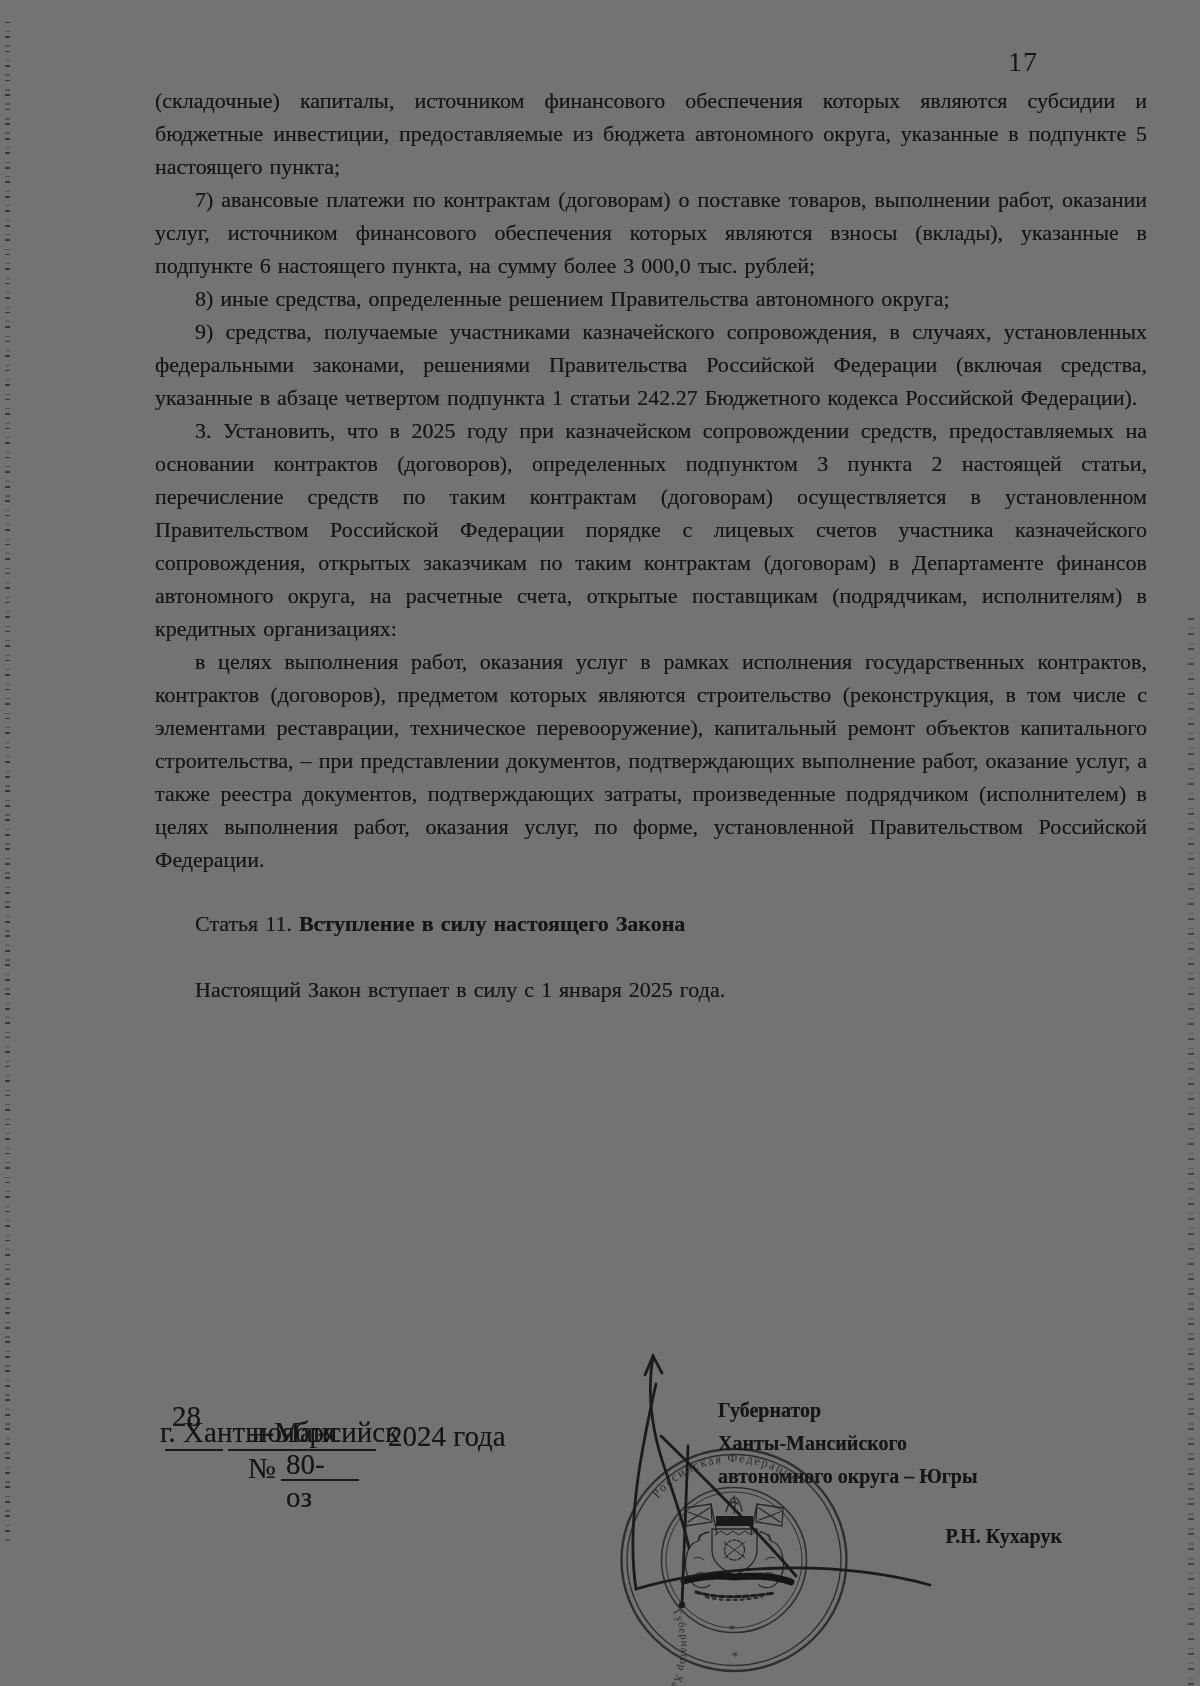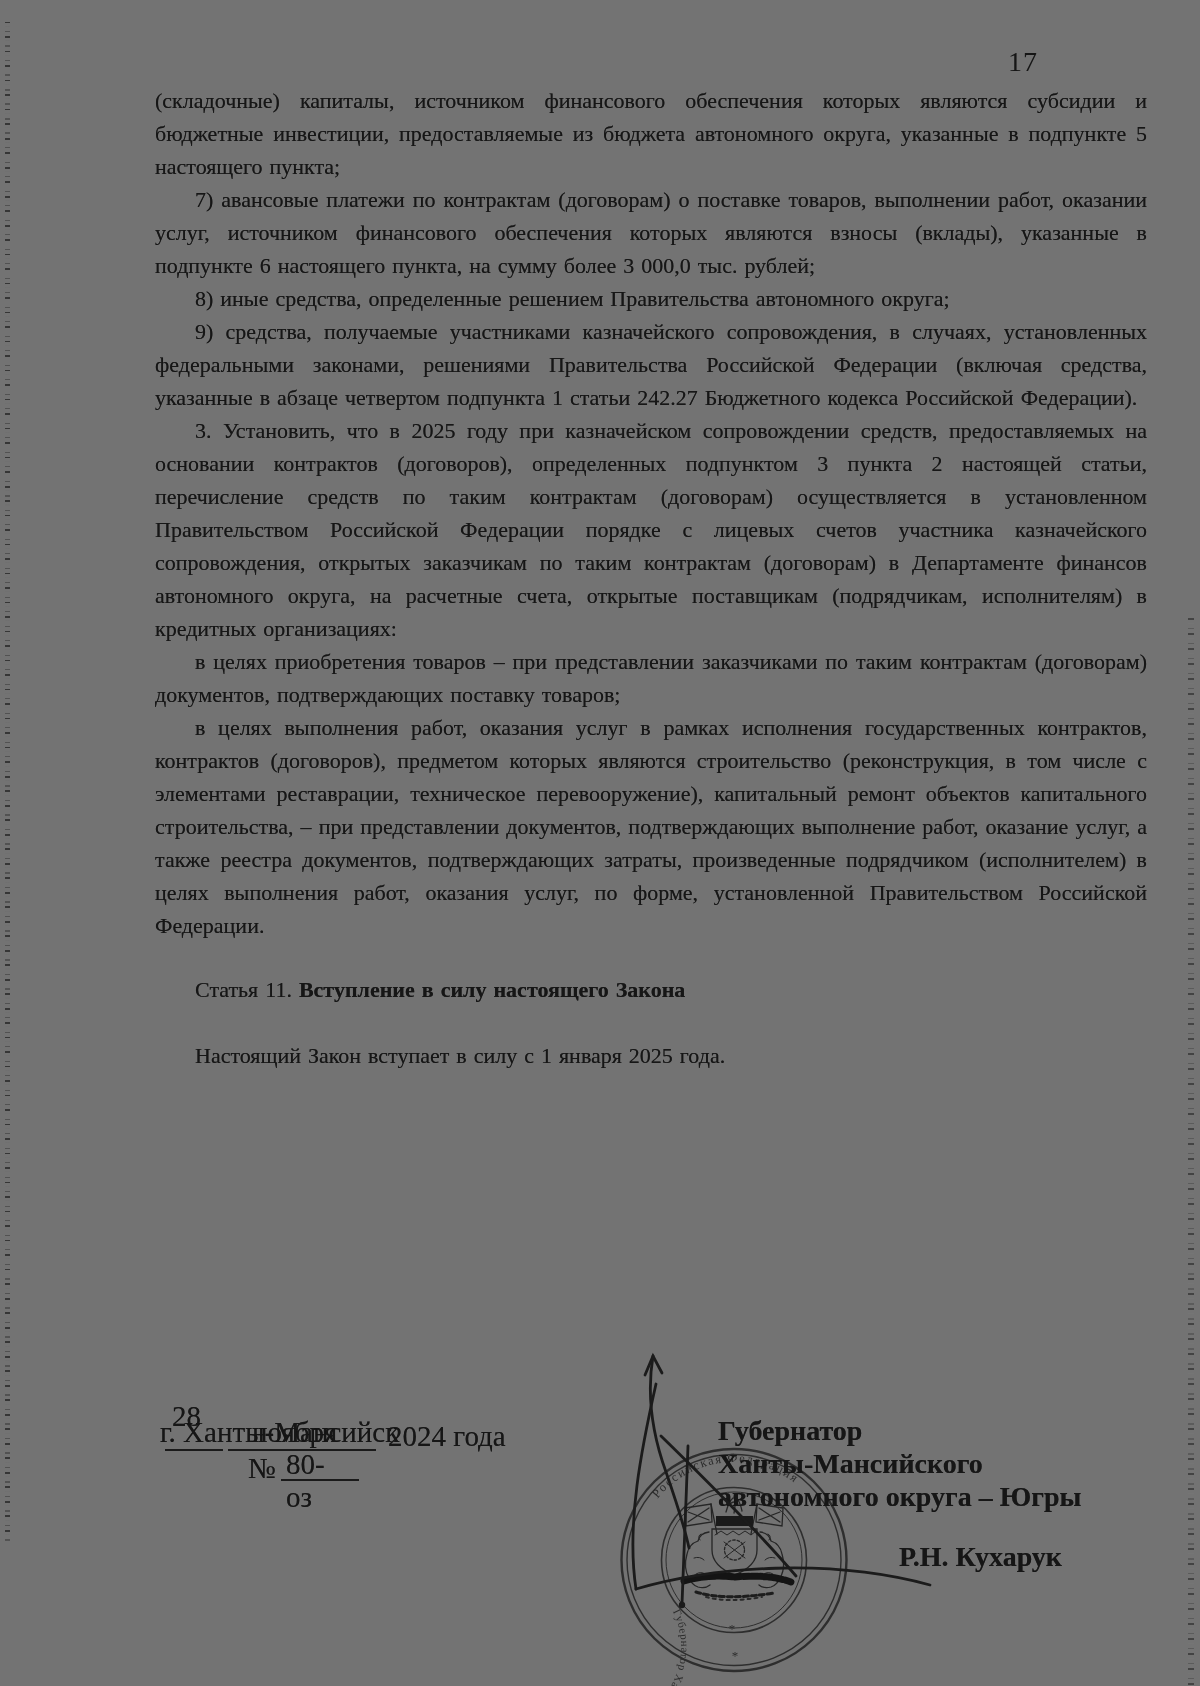--- a/index.html
+++ b/index.html
@@ -48,23 +48,22 @@
   .day-line{position:absolute;left:165px;top:1449px;width:58px;height:2px;background:#1a1a1a;}
   .month{position:absolute;left:252px;top:1416px;}
   .month-line{position:absolute;left:228px;top:1449px;width:148px;height:2px;background:#1a1a1a;}
   .year{position:absolute;left:388px;top:1420px;white-space:nowrap;}
   .numsign{position:absolute;left:248px;top:1452px;}
   .numval{position:absolute;left:286px;top:1448px;}
   .num-line{position:absolute;left:281px;top:1479px;width:78px;height:2px;background:#1a1a1a;}
   
   .sign-right{
     position:absolute;left:718px;top:1394px;width:344px;
-    font-size:28px;line-height:33px;font-weight:700;
+    font-size:20px;line-height:33px;font-weight:700;
     text-shadow:0 0 .6px rgba(0,0,0,.5);
-    margin-top:20px;
   }
   .sign-right .line{white-space:nowrap;}
   .signer-name{margin-top:27px;text-align:right;}
   .stamp-svg{position:absolute;left:614px;top:1442px;}
   .signature-svg{position:absolute;left:0;top:0;pointer-events:none;}
 </style>
 </head>
 <body>
 
 <div class="page">
@@ -73,21 +72,20 @@
   <div class="edge edge-right"></div>
 
   <div class="page-number">17</div>
 
   <div class="doc-body">
     <p class="no-indent">(складочные) капиталы, источником финансового обеспечения которых являются субсидии и бюджетные инвестиции, предоставляемые из бюджета автономного округа, указанные в подпункте 5 настоящего пункта;</p>
     <p>7) авансовые платежи по контрактам (договорам) о поставке товаров, выполнении работ, оказании услуг, источником финансового обеспечения которых являются взносы (вклады), указанные в подпункте 6 настоящего пункта, на сумму более 3 000,0 тыс. рублей;</p>
     <p>8) иные средства, определенные решением Правительства автономного округа;</p>
     <p>9) средства, получаемые участниками казначейского сопровождения, в случаях, установленных федеральными законами, решениями Правительства Российской Федерации (включая средства, указанные в абзаце четвертом подпункта 1 статьи 242.27 Бюджетного кодекса Российской Федерации).</p>
     <p>3. Установить, что в 2025 году при казначейском сопровождении средств, предоставляемых на основании контрактов (договоров), определенных подпунктом 3 пункта 2 настоящей статьи, перечисление средств по таким контрактам (договорам) осуществляется в установленном Правительством Российской Федерации порядке с лицевых счетов участника казначейского сопровождения, открытых заказчикам по таким контрактам (договорам) в Департаменте финансов автономного округа, на расчетные счета, открытые поставщикам (подрядчикам, исполнителям) в кредитных организациях:</p>
-    <p>в целях приобретения товаров – при представлении заказчиками по таким контрактам (договорам) документов, подтверждающих поставку товаров;</p>
     <p>в целях выполнения работ, оказания услуг в рамках исполнения государственных контрактов, контрактов (договоров), предметом которых являются строительство (реконструкция, в том числе с элементами реставрации, техническое перевооружение), капитальный ремонт объектов капитального строительства, – при представлении документов, подтверждающих выполнение работ, оказание услуг, а также реестра документов, подтверждающих затраты, произведенные подрядчиком (исполнителем) в целях выполнения работ, оказания услуг, по форме, установленной Правительством Российской Федерации.</p>
     <p class="article-heading"><span>Статья 11. </span><b>Вступление в силу настоящего Закона</b></p>
     <p class="effective">Настоящий Закон вступает в силу с 1 января 2025 года.</p>
   </div>
 
   <div class="sign-left">
     <span class="city">г. Ханты-Мансийск</span>
     <span class="day">28</span>
     <span class="day-line"></span>
     <span class="month">ноября</span>

